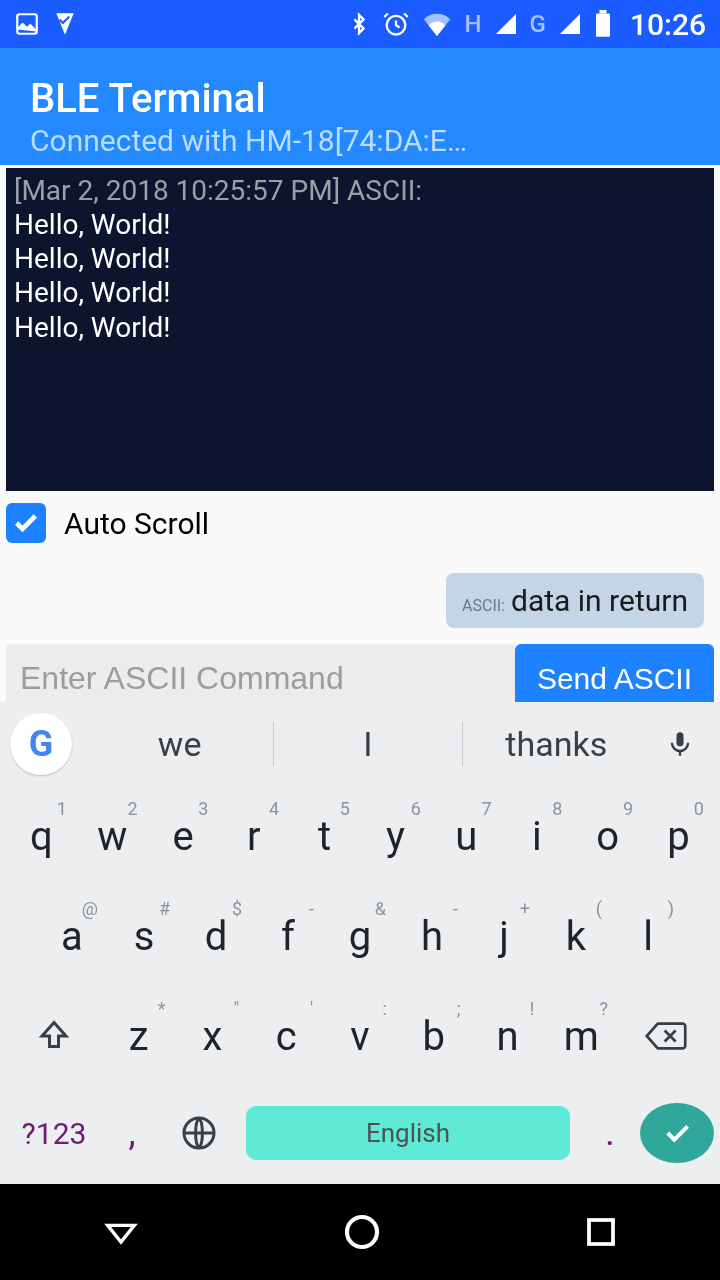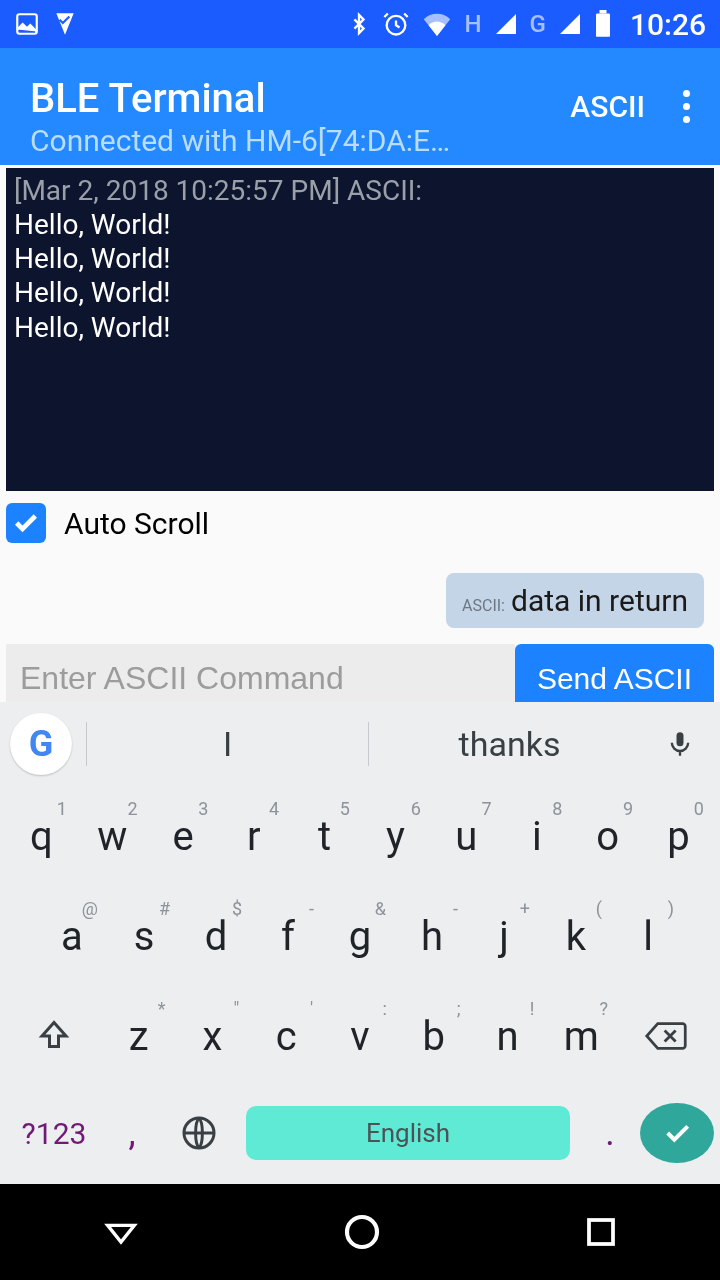--- a/index.html
+++ b/index.html
@@ -227,29 +227,21 @@
           <rect x="4" y="0" width="6" height="3"></rect>
         </svg>
     </span>
     <span class="status-time">10:26</span>
   </div>
 </div>
 
 <div class="app-bar">
   <div class="app-bar-text">
     <div class="app-title">BLE Terminal</div>
-    <div class="app-sub">Connected with HM-6[74:DA:E…</div>
-  </div>
-  <div class="app-bar-right">
-    <span class="ascii-label">ASCII</span>
-    <div class="dots">
-        <span></span>
-        <span></span>
-        <span></span>
-      </div>
+    <div class="app-sub">Connected with HM-18[74:DA:E…</div>
   </div>
 </div>
 
 <div class="terminal">
   <div class="term-ts">[Mar 2, 2018 10:25:57 PM] ASCII:</div>
   <div class="term-line">Hello, World!</div>
   <div class="term-line">Hello, World!</div>
   <div class="term-line">Hello, World!</div>
   <div class="term-line">Hello, World!</div>
 </div>
@@ -273,20 +265,21 @@
 <div class="input-row">
   <input class="cmd-input" placeholder="Enter ASCII Command" style="">
   <button class="send-btn">Send ASCII</button>
 </div>
 
 <div class="keyboard">
   <div class="suggest-row">
     <div class="g-circle">
       <span class="g-b">G</span>
     </div>
+    <div class="suggest">we</div>
     <div class="sep"></div>
     <div class="suggest">I</div>
     <div class="sep"></div>
     <div class="suggest">thanks</div>
     <div class="mic">
       <svg width="28" height="36" viewBox="0 0 24 24" fill="#3a3f44">
           <rect x="9" y="2" width="6" height="12" rx="3"></rect>
           <path d="M5 11a7 7 0 0014 0M12 18v4" stroke="#3a3f44" stroke-width="2" fill="none"></path>
         </svg>
     </div>

